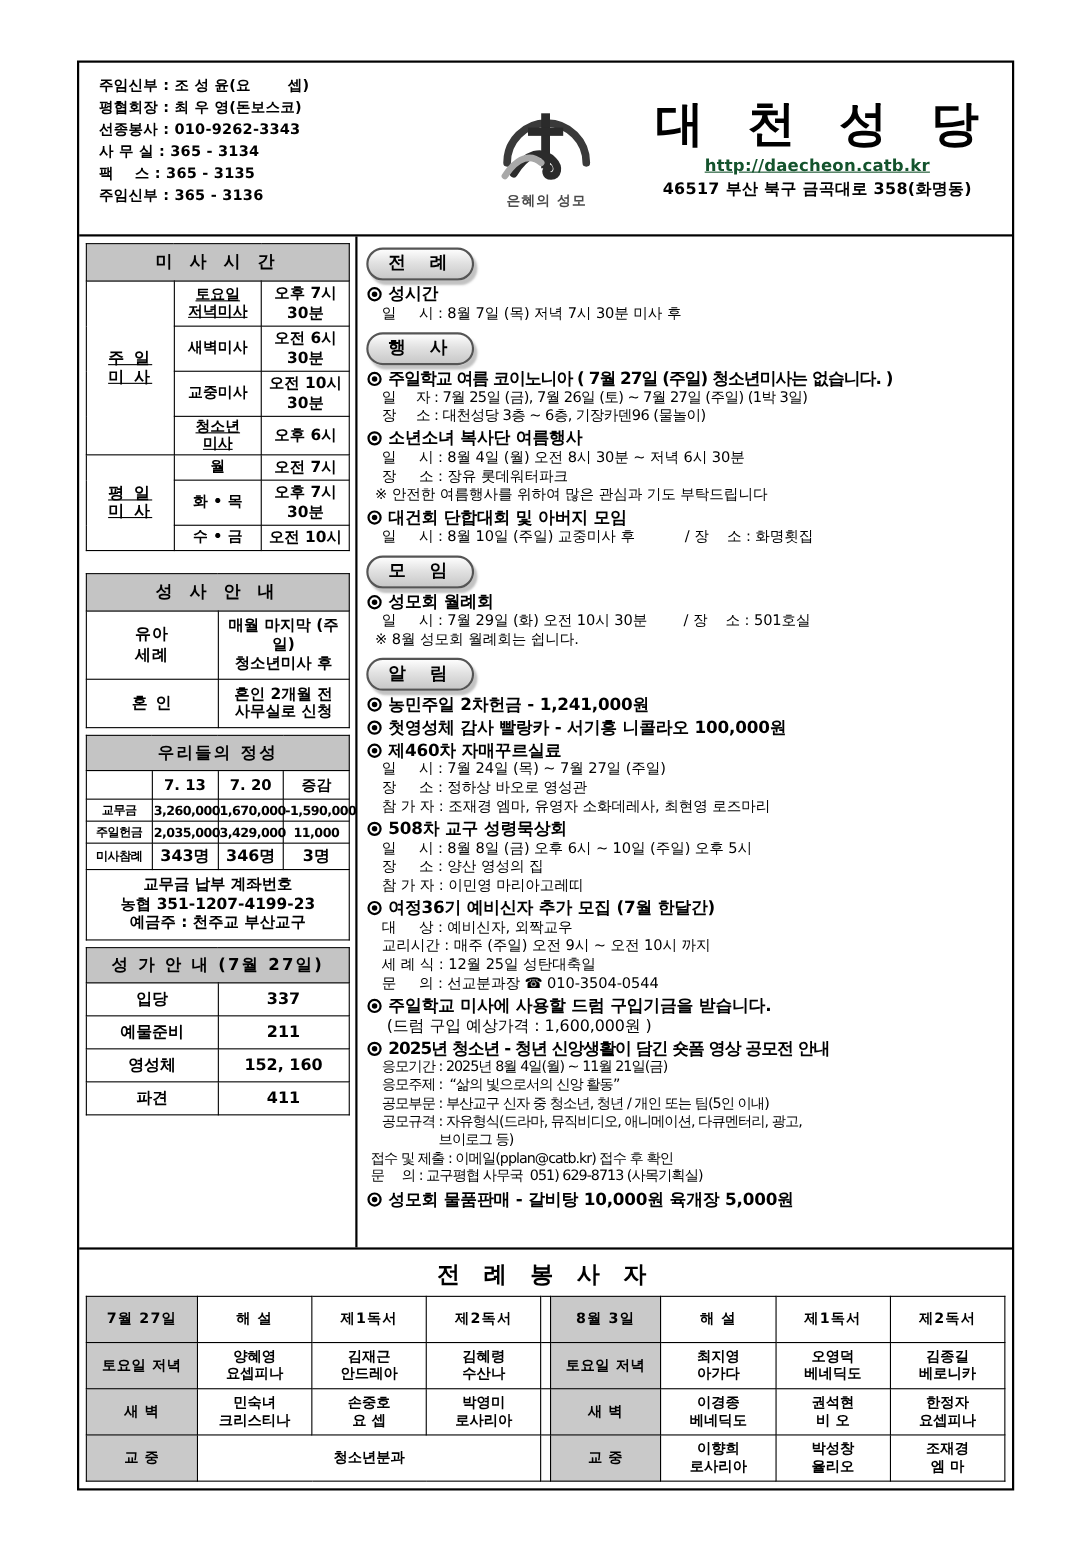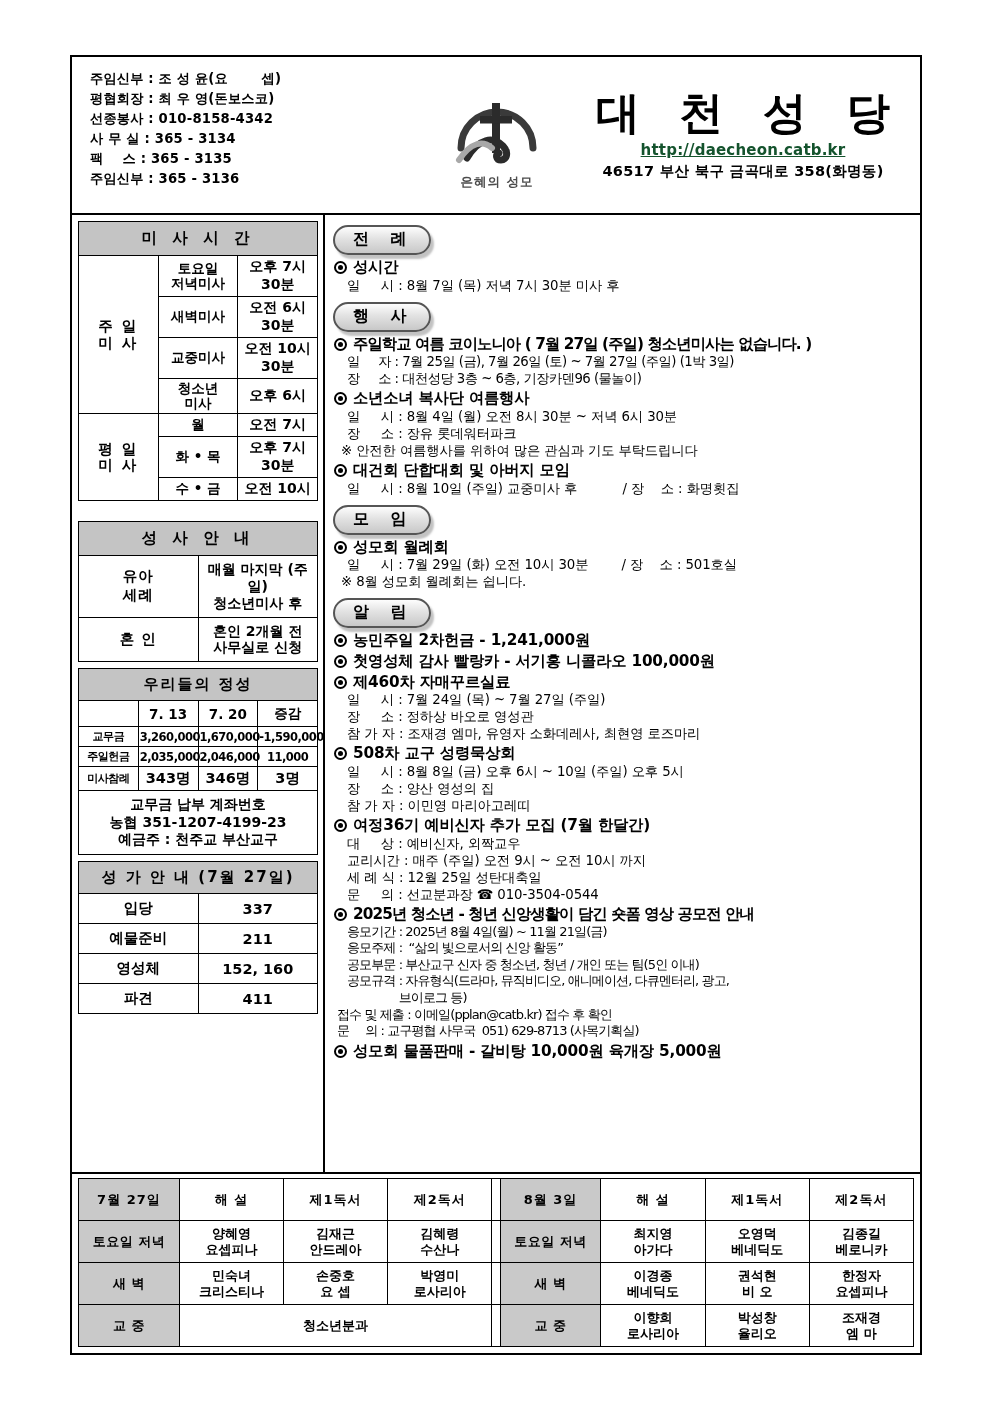--- a/index.html
+++ b/index.html
@@ -115,21 +115,21 @@
     background: #c4c4c4;
     font-size: 15.5px;
     letter-spacing: 5px;
     padding: 6px 16px !important;
     font-weight: bold;
   }
   .sect-title.small { letter-spacing: 2px; font-size: 15px; }
   .mass-cat { font-size: 14.5px; letter-spacing: 2px; width: 46px; line-height:1.25; }
   .mass-kind { font-size: 13.5px; width: 68px; line-height: 1.15; }
   .mass-time { font-size: 14px; }
-  .two-line { line-height: 1.12; }
+  .two-line { line-height: 1.12; text-decoration: underline; }
 
   .sac-key { font-size: 14.5px; width: 46px; letter-spacing: 1px; }
   .sac-val { font-size: 14px; line-height: 1.2; padding: 5px 0 !important; }
 
   .off-hdr { font-size: 13.5px; height: 26px; margin-left: 24px; }
   .off-key { font-size: 11px; width: 50px; letter-spacing: -0.4px; }
   .off-num { font-size: 11.5px; letter-spacing: -0.5px; }
   .off-num.big { font-size: 14.5px; letter-spacing: 0; }
 
   .acct {
@@ -230,21 +230,21 @@
 </style>
 </head>
 <body>
 
 <div class="page">
 
   <div class="header">
     <div class="hdr-left">
       <div class="row">주임신부 : 조 성 윤(요       셉)</div>
       <div class="row">평협회장 : 최 우 영(돈보스코)</div>
-      <div class="row">선종봉사 : 010-8158-4342</div>
+      <div class="row">선종봉사 : 010-9262-3343</div>
       <div class="row">사 무 실 : 365 - 3134</div>
       <div class="row">팩    스 : 365 - 3135</div>
       <div class="row">주임신부 : 365 - 3136</div>
     </div>
 
     <div class="hdr-logo">
       <span>
         <svg width="96" height="86" viewBox="0 0 96 86">
           <path d="M12 62 A36 36 0 1 1 84 62" fill="none" stroke="#3a3a3a" stroke-width="7" stroke-linecap="round"></path>
           <rect x="43" y="17" width="8" height="50" fill="#2b2b2b"></rect>
@@ -334,21 +334,21 @@
         </tr>
         <tr>
           <td class="off-key">교무금</td>
           <td class="off-num">3,260,000</td>
           <td class="off-num">1,670,000</td>
           <td class="off-num">-1,590,000</td>
         </tr>
         <tr>
           <td class="off-key">주일헌금</td>
           <td class="off-num">2,035,000</td>
-          <td class="off-num">2,046,000</td>
+          <td class="off-num">3,429,000</td>
           <td class="off-num">11,000</td>
         </tr>
         <tr>
           <td class="off-key">미사참례</td>
           <td class="off-num big">343명</td>
           <td class="off-num big">346명</td>
           <td class="off-num big">3명</td>
         </tr>
       </tbody>
         </table>
@@ -483,20 +483,27 @@
         <div class="item-head">
           <span class="bullet"></span>
           <span>여정36기 예비신자 추가 모집 (7월 한달간)</span>
         </div>
         <div class="det">대     상 : 예비신자, 외짝교우</div>
         <div class="det">교리시간 : 매주 (주일) 오전 9시 ~ 오전 10시 까지</div>
         <div class="det">세 례 식 : 12월 25일 성탄대축일</div>
         <div class="det">문     의 : 선교분과장 ☎ 010-3504-0544</div>
       </div>
 
+      <div class="item">
+        <div class="item-head">
+          <span class="bullet"></span>
+          <span>주일학교 미사에 사용할 드럼 구입기금을 받습니다.</span>
+        </div>
+        <div class="det" style="font-size:14.5px"> (드럼 구입 예상가격 : 1,600,000원 )</div>
+      </div>
 
       <div class="item">
         <div class="item-head">
           <span class="bullet"></span>
           <span style="letter-spacing:-0.9px">2025년 청소년 - 청년 신앙생활이 담긴 숏폼 영상 공모전 안내</span>
         </div>
         <div class="det tight2">응모기간 : 2025년 8월 4일(월) ~ 11월 21일(금)</div>
         <div class="det tight2">응모주제 :  “삶의 빛으로서의 신앙 활동”</div>
         <div class="det tight2">공모부문 : 부산교구 신자 중 청소년, 청년 / 개인 또는 팀(5인 이내)</div>
         <div class="det tight2">공모규격 : 자유형식(드라마, 뮤직비디오, 애니메이션, 다큐멘터리, 광고,</div>
@@ -509,20 +516,21 @@
         <div class="item-head">
           <span class="bullet"></span>
           <span>성모회 물품판매 - 갈비탕 10,000원     육개장 5,000원</span>
         </div>
       </div>
 
     </div>
   </div>
 
   <div class="servers">
+    <div class="servers-title">전 례 봉 사 자</div>
     <table class="srv">
       <colgroup>
         <col style="width:12.2%">
           <col style="width:12.6%">
           <col style="width:12.6%">
           <col style="width:12.6%">
         <col style="width:1%">
         <col style="width:12.2%">
           <col style="width:12.6%">
           <col style="width:12.6%">

